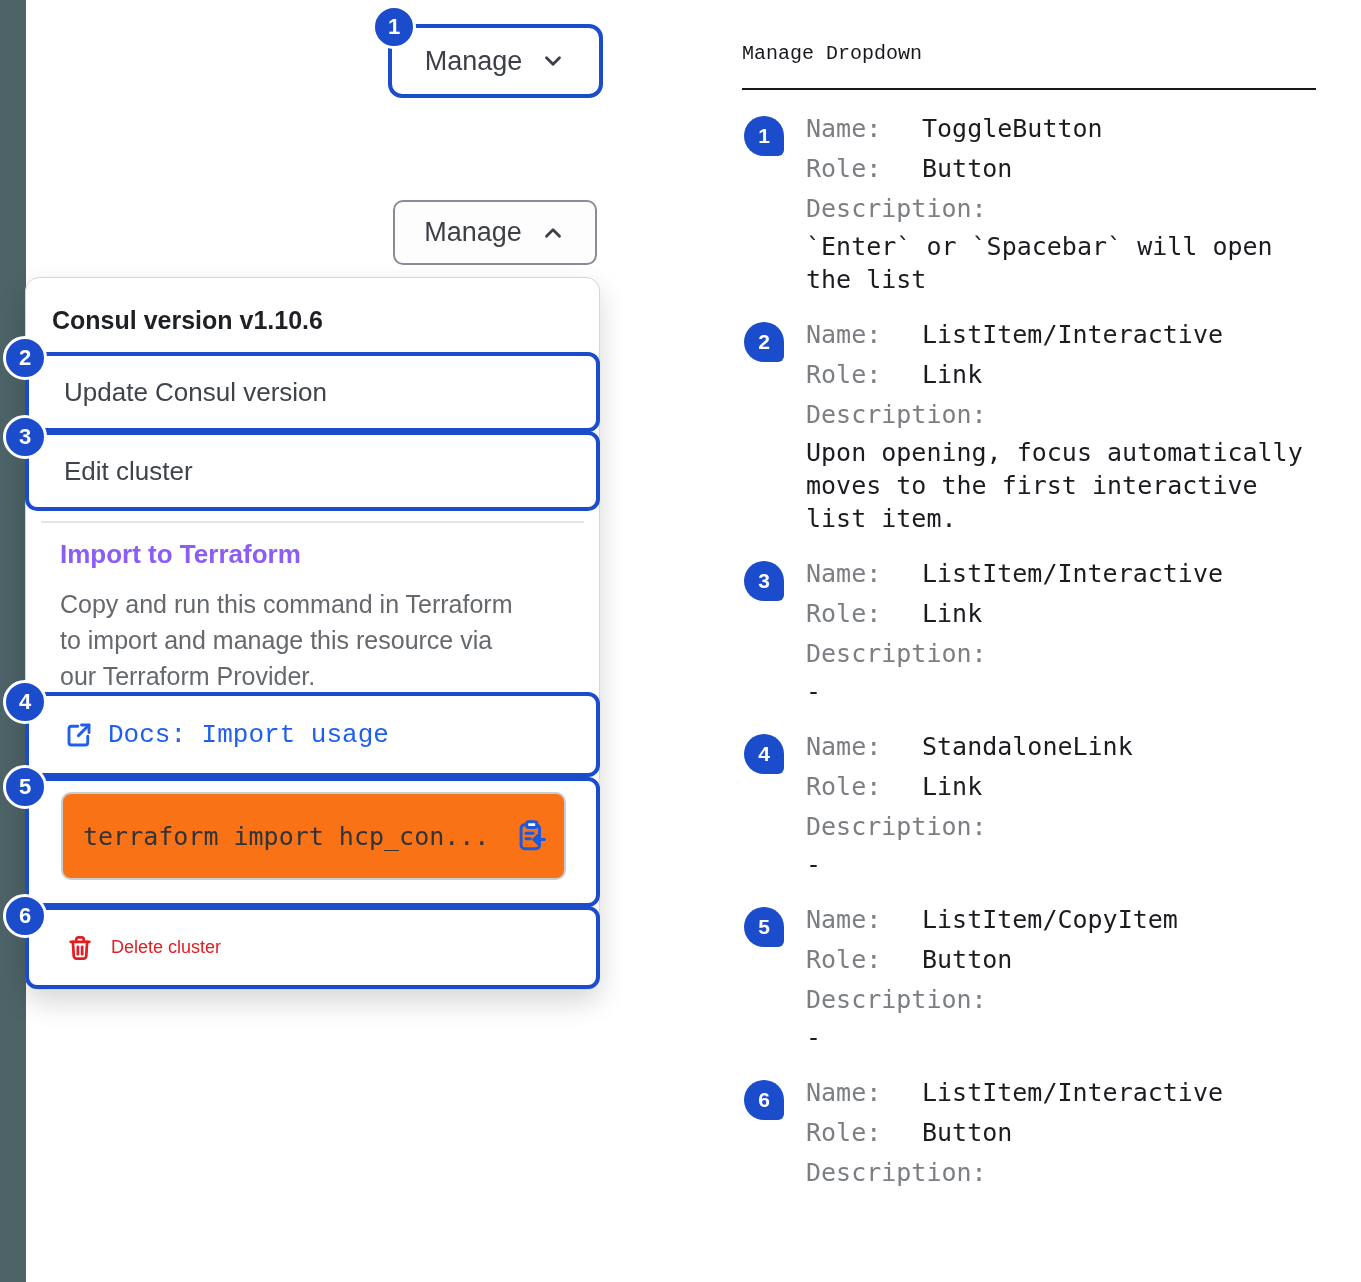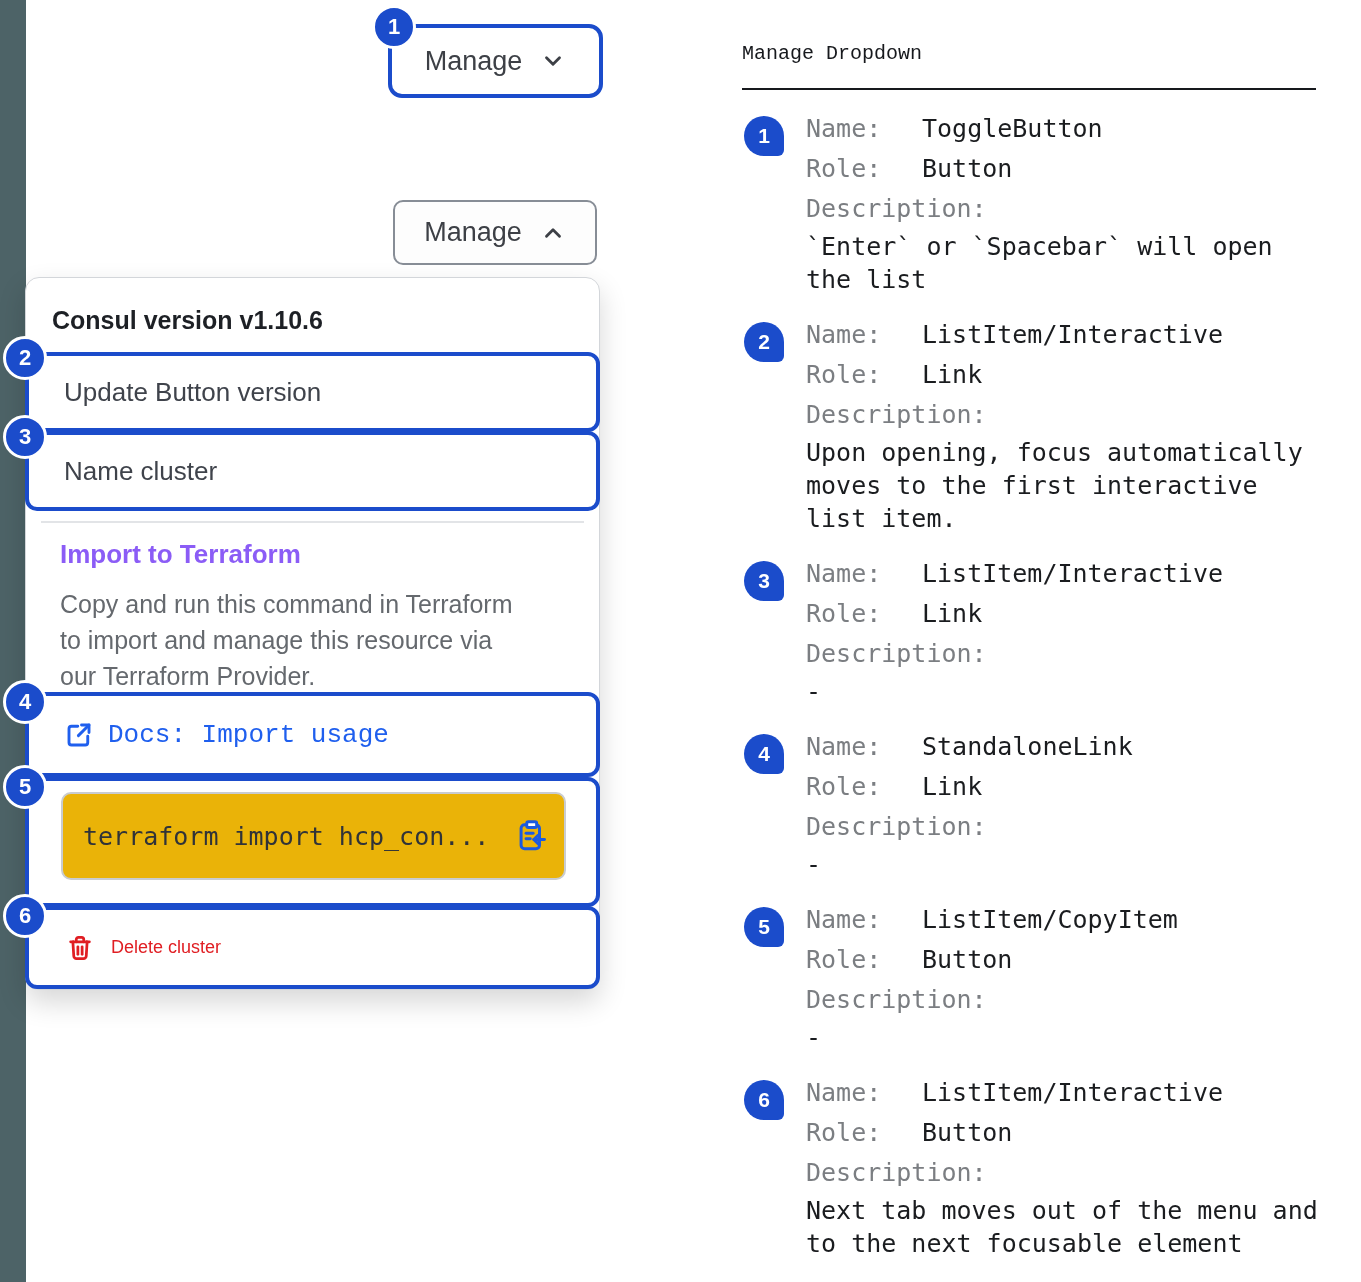--- a/index.html
+++ b/index.html
@@ -72,21 +72,21 @@
     font-size:26px; font-weight:bold; color:#8b5cf6;
   }
   .tf-desc {
     position:absolute; left:60px; top:586px; width:512px; z-index:10;
     font-size:25px; line-height:36px; color:#65696e; white-space:pre-line;
   }
   .docs-row { gap:14px; padding-left:35px; color:#1f5fee; font-size:26px;font-family:Liberation Mono, monospace; }
   .docs-row .lbl { color:#1f5fee; padding-left:0; }
   .code-field {
     margin:0 30px 12px 32px; flex:1; height:88px;
-    border:2px solid #c9ccd0; border-radius:10px; background:#eab308;
+    border:2px solid #c9ccd0; border-radius:10px; background:#f97316;
     display:flex; align-items:center; padding:0 16px 0 20px; gap:24px;
   }
   .code-text {
     flex:1; font-family:"DejaVu Sans Mono", monospace;
     font-size:25px; color:#303338; white-space:nowrap; overflow:hidden;
   }
   .copy-btn { background:none; border:none; cursor:pointer; display:flex; }
   .delete-row { gap:16px; padding-left:36px; color:#e01e23; font-size:18px; }
   .icon { flex:none; display:flex; }
 
@@ -148,28 +148,28 @@
           <polyline points="6 15 12 9 18 15"></polyline>
         </svg>
     </span>
   </button>
 
   <div class="panel"></div>
 
   <div class="version-header">Consul version v1.10.6</div>
 
   <div class="blue-box" style="top:352px; height:80px;">
-    <span class="item-label">Update Button version</span>
+    <span class="item-label">Update Consul version</span>
   </div>
   <div class="badge" style="left:3px; top:336px;">
     <span>2</span>
   </div>
 
   <div class="blue-box" style="top:431px; height:80px;">
-    <span class="item-label">Name cluster</span>
+    <span class="item-label">Edit cluster</span>
   </div>
   <div class="badge" style="left:3px; top:415px;">
     <span>3</span>
   </div>
 
   <div class="divider"></div>
 
   <div class="tf-title">Import to Terraform</div>
   <div class="tf-desc">Copy and run this command in Terraform
 to import and manage this resource via
@@ -355,19 +355,17 @@
             <span class="k">Name:</span>
             <span class="v">ListItem/Interactive</span>
           </div>
         <div class="kv">
             <span class="k">Role:</span>
             <span class="v">Button</span>
           </div>
         <div class="kv desc-label">
             <span class="k">Description:</span>
           </div>
-        <div class="entry-desc">Next tab moves out of the menu and
-to the next focusable element</div>
       </div>
     </div>
 
   </div>
 </div>
 
 </body></html>

